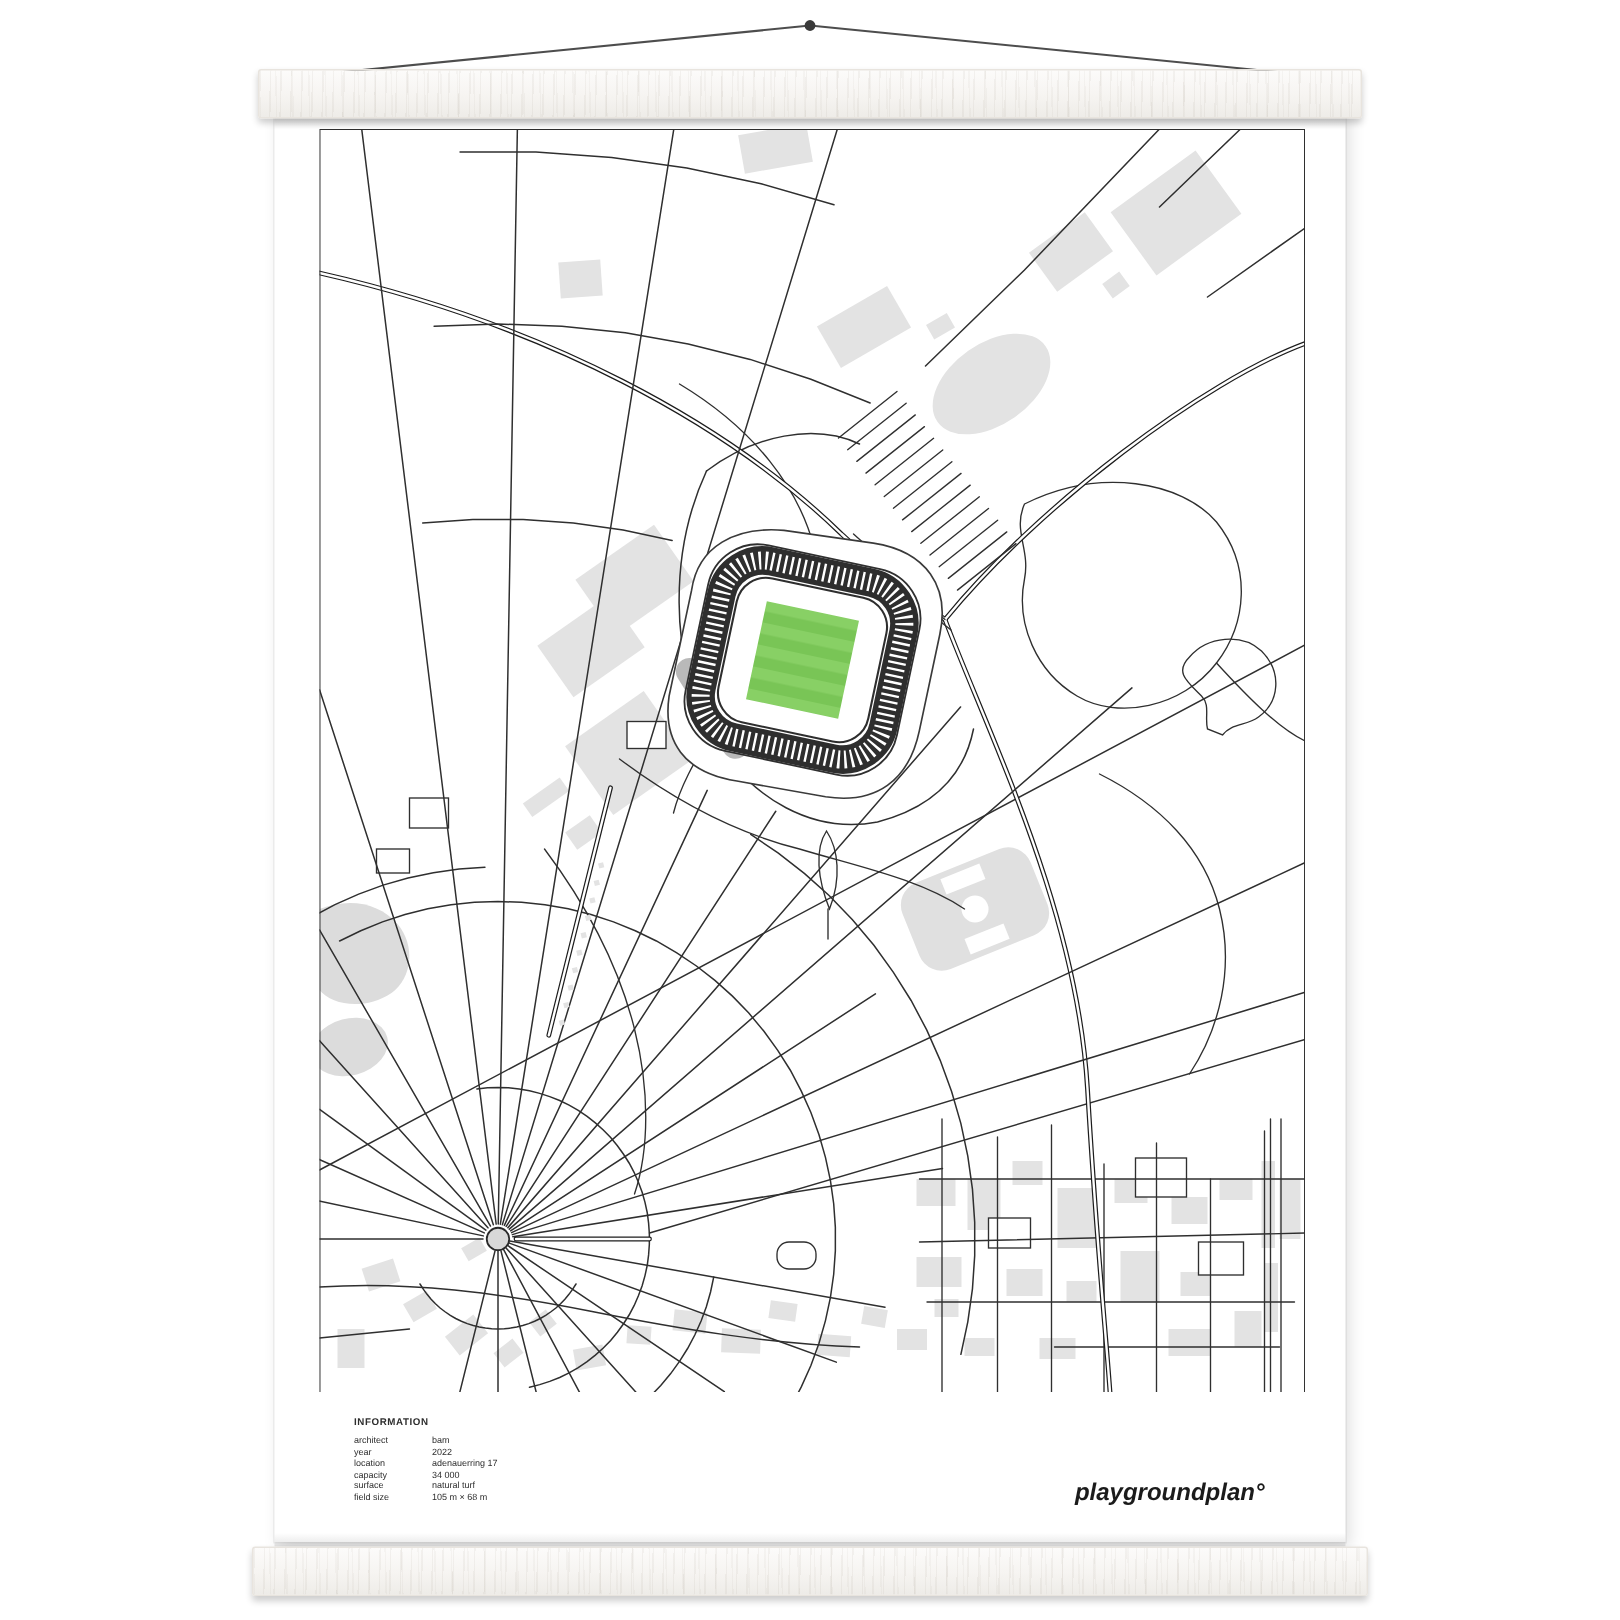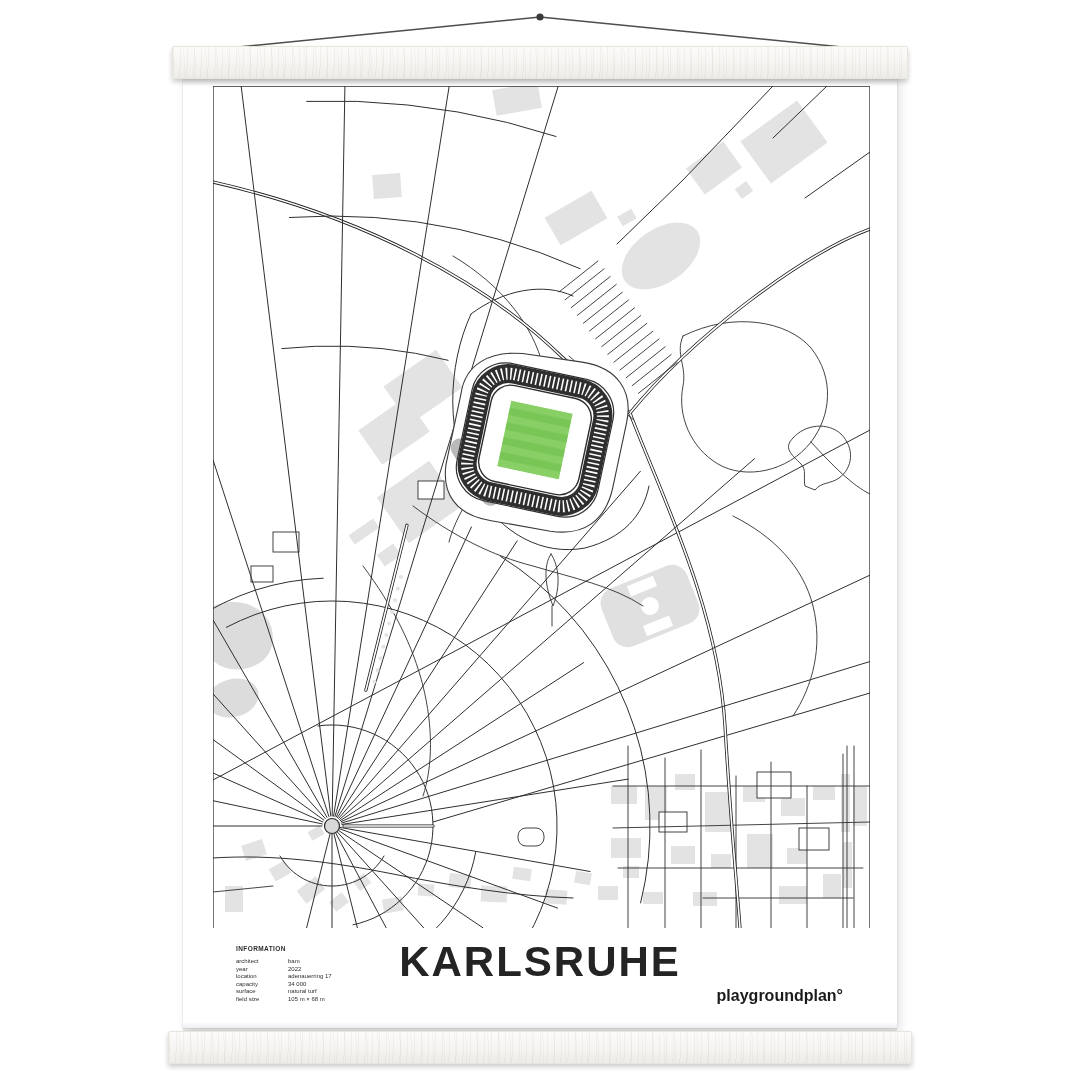--- a/index.html
+++ b/index.html
@@ -45,21 +45,21 @@
 
   
   .title{position:absolute;left:0;width:714px;top:884px;text-align:center;
     font-size:42px;font-weight:bold;letter-spacing:2px;color:#242424;line-height:44px;}
   .coords{position:absolute;left:0;width:714px;top:936px;text-align:center;
     font-size:15px;color:#3c3c3c;letter-spacing:0.6px;}
   .info{position:absolute;left:53px;top:889px;color:#2e2e2e;}
   .info-heading{font-size:6.5px;font-weight:bold;letter-spacing:0.4px;margin-bottom:6px;}
   .info-row{display:flex;font-size:6px;line-height:7.5px;}
   .info-label{width:52px;}
-  .brand{position:absolute;right:54px;top:931px;font-size:16px;font-weight:bold;color:#1b1b1b;}
+  .brand{position:absolute;right:54px;top:931px;font-size:16px;font-weight:bold;color:#1b1b1b;font-style:italic;}
 </style>
 </head>
 <body>
 
 <div class="scene">
 
   <svg class="string-svg" width="1080" height="90">
     <line x1="188" y1="52" x2="540" y2="17" stroke="#4d4d4d" stroke-width="1.4"></line>
     <line x1="892" y1="52" x2="540" y2="17" stroke="#4d4d4d" stroke-width="1.4"></line>
     <circle cx="540" cy="17" r="3.6" fill="#3a3a3a"></circle>
@@ -294,21 +294,20 @@
       <div class="info-row">
           <span class="info-label">surface</span>
           <span>natural turf</span>
         </div>
       <div class="info-row">
           <span class="info-label">field size</span>
           <span>105 m × 68 m</span>
         </div>
     </div>
 
-    <div class="title">KARLSRUHE</div>
     <div class="brand">playgroundplan°</div>
   </div>
 
   <div class="rail-shadow-t"></div>
   <div class="rail-shadow-b"></div>
   <div class="rail top"></div>
   <div class="rail bottom"></div>
 </div>
 
 </body></html>

